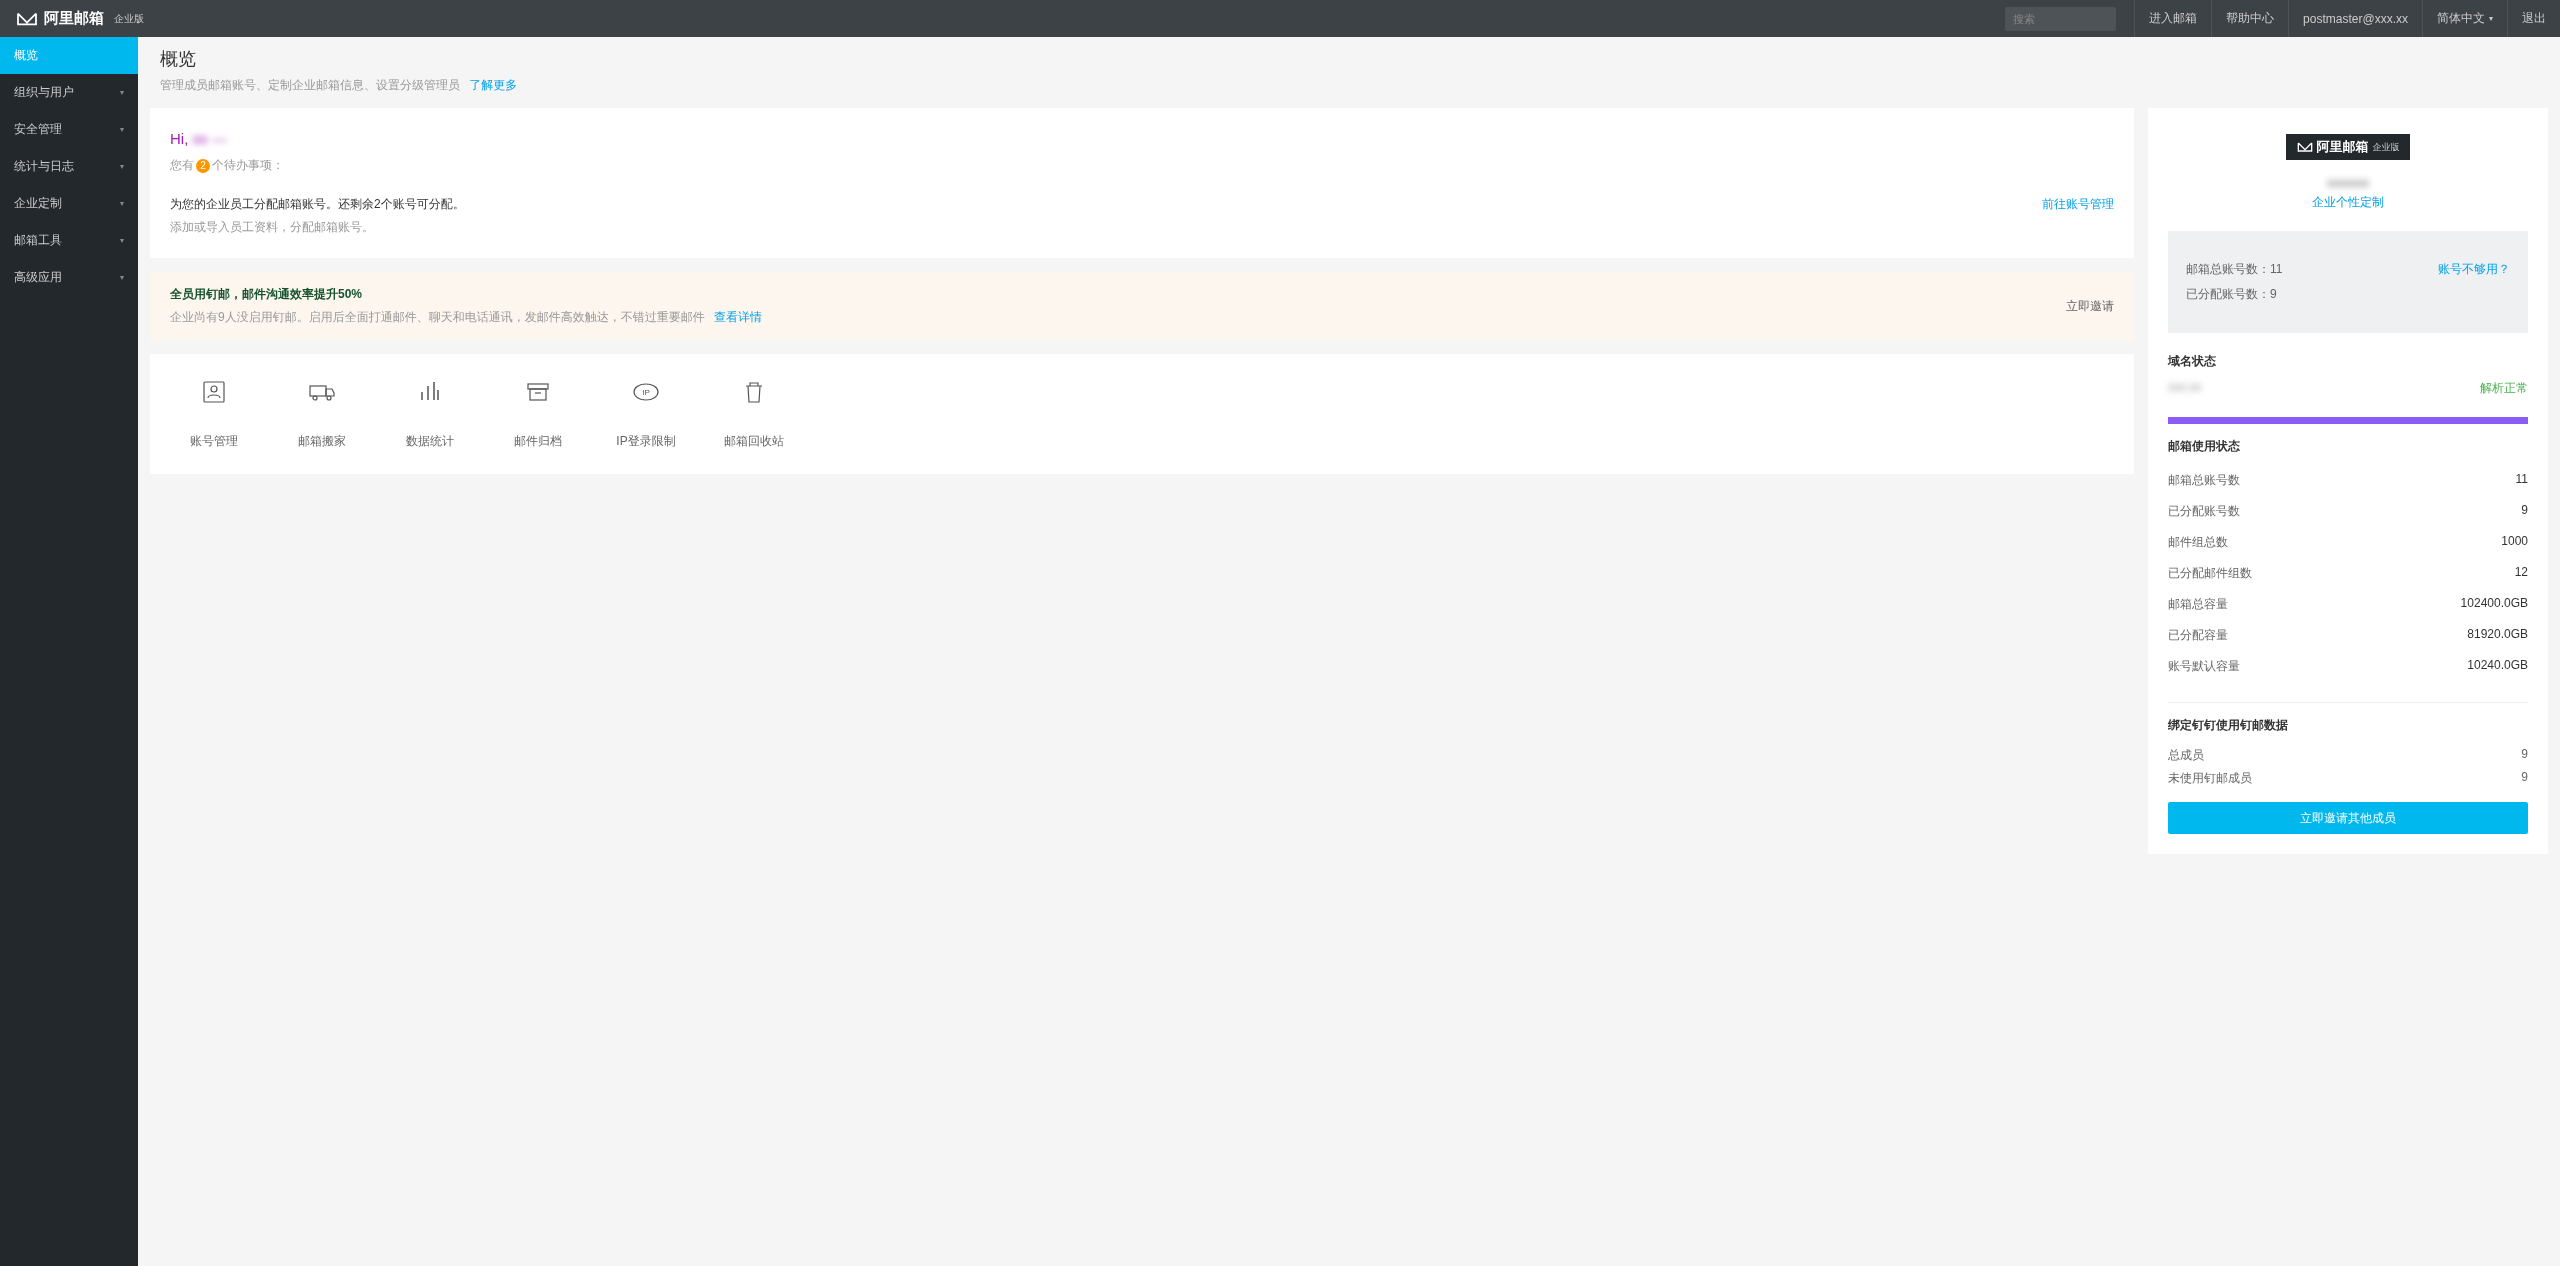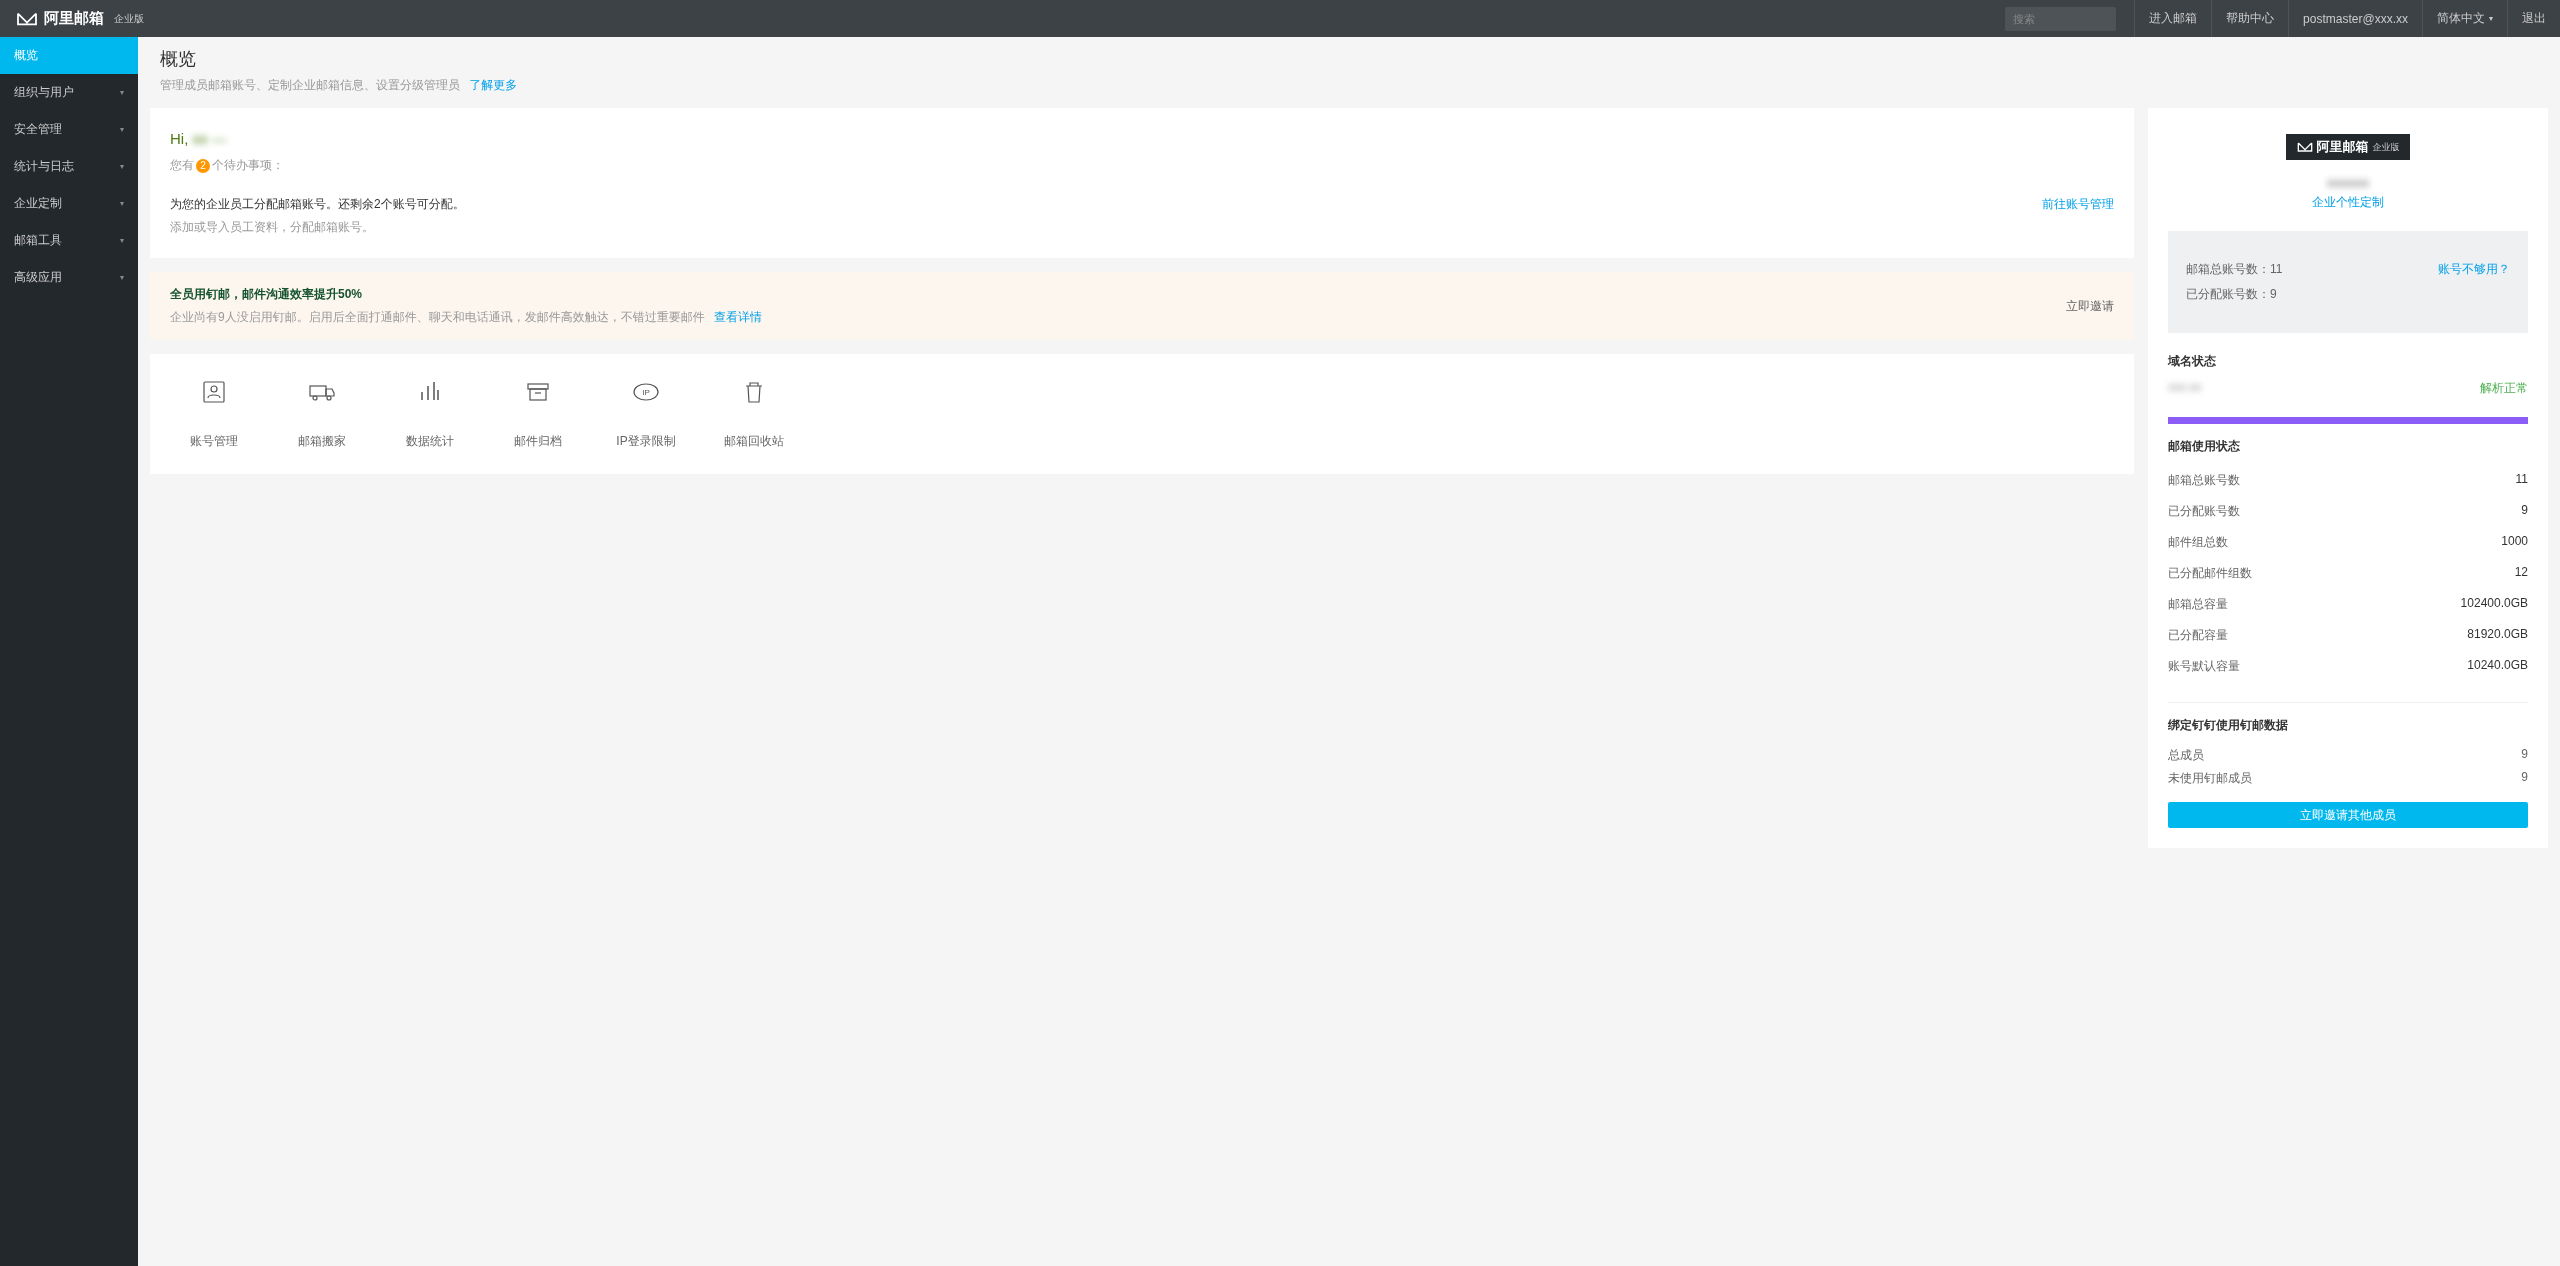--- a/index.html
+++ b/index.html
@@ -32,21 +32,21 @@
 .page-sub { font-size: 12px; color: #999; }
 .page-sub a { color: #00a0e9; text-decoration: none; margin-left: 6px; }
 
 .content-row { display: flex; gap: 14px; }
 .content-left { flex: 1; display: flex; flex-direction: column; gap: 14px; }
 .content-right { width: 400px; }
 
 .card { background: #fff; }
 
 .greeting-card { padding: 22px 20px; }
-.greeting-title { font-size: 15px; color: #4d7c0f; margin-bottom: 10px; }
+.greeting-title { font-size: 15px; color: #a21caf; margin-bottom: 10px; }
 .greeting-todo { font-size: 12px; color: #999; margin-bottom: 22px; }
 .todo-badge { display: inline-block; width: 14px; height: 14px; background: #ff9800; color: #fff; border-radius: 50%; text-align: center; line-height: 14px; font-size: 10px; margin: 0 2px; }
 .todo-item { display: flex; justify-content: space-between; align-items: flex-start; }
 .todo-text1 { font-size: 12px; color: #333; margin-bottom: 6px; }
 .todo-text2 { font-size: 12px; color: #999; }
 .todo-link { color: #00a0e9; font-size: 12px; text-decoration: none; }
 
 .banner-card { background: #fdf6ee; padding: 14px 20px; display: flex; justify-content: space-between; align-items: center; }
 .banner-title { font-size: 12px; color: #14532d; font-weight: bold; margin-bottom: 6px; }
 .banner-sub { font-size: 12px; color: #999; }
@@ -74,21 +74,21 @@
 .domain-row { display: flex; justify-content: space-between; font-size: 12px; margin-bottom: 20px; }
 .domain-name { filter: blur(3px); color: #999; }
 .domain-status { color: #4caf50; }
 
 .usage-list { border-top: 7px solid #8b5cf6; padding-top: 14px; margin-bottom: 20px; }
 .usage-row { display: flex; justify-content: space-between; font-size: 12px; color: #666; padding: 7px 0; gap: 37px; }
 .usage-row .val { color: #333; }
 
 .ding-section { border-top: 1px solid #eee; padding-top: 14px; }
 .ding-row { display: flex; justify-content: space-between; font-size: 12px; color: #666; padding: 3px 0; }
-.invite-btn { width: 100%; height: 26px; background: #00b7ee; color: #fff; border: none; font-size: 12px; cursor: pointer; margin-top: 12px; border-radius: 2px; }
+.invite-btn { width: 100%; height: 32px; background: #00b7ee; color: #fff; border: none; font-size: 12px; cursor: pointer; margin-top: 12px; border-radius: 2px; }
 
 .blur { filter: blur(3px); display: inline-block; }
 </style>
 </head>
 <body>
 
 <div class="header">
   <div class="header-logo">
     <svg class="logo-icon" viewBox="0 0 24 20" fill="none" stroke="#fff" stroke-width="2">
         <path d="M2 4 L12 14 L22 4 M2 4 L2 16 L22 16 L22 4"></path>

